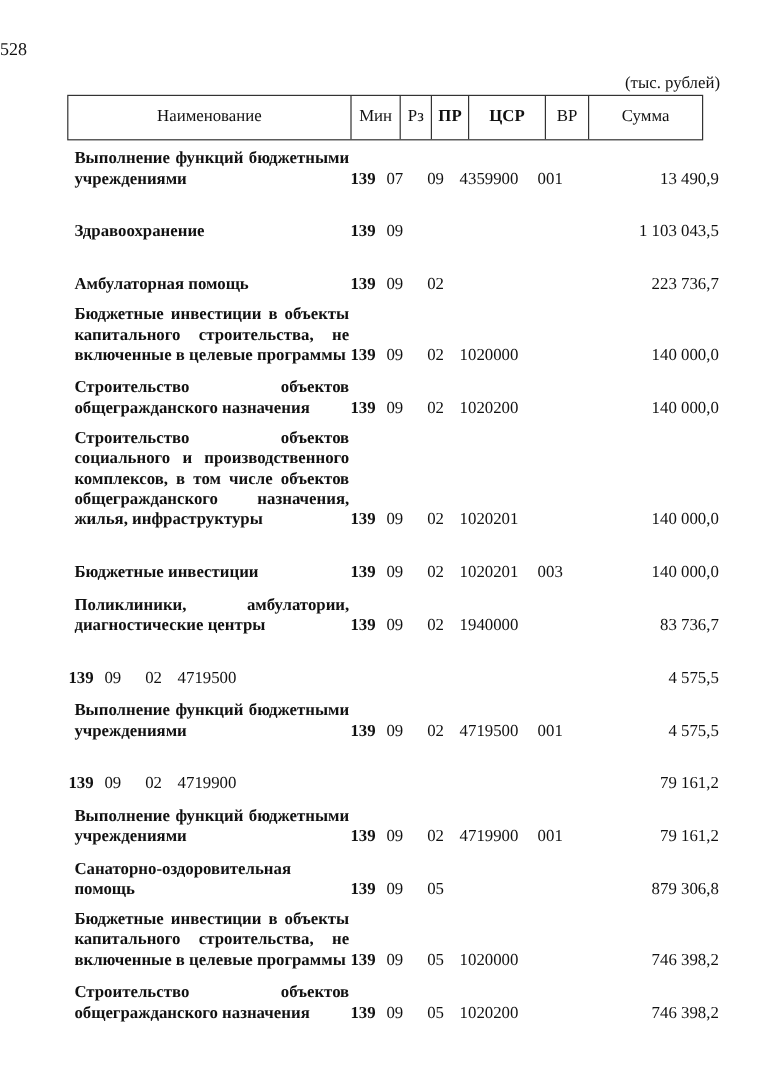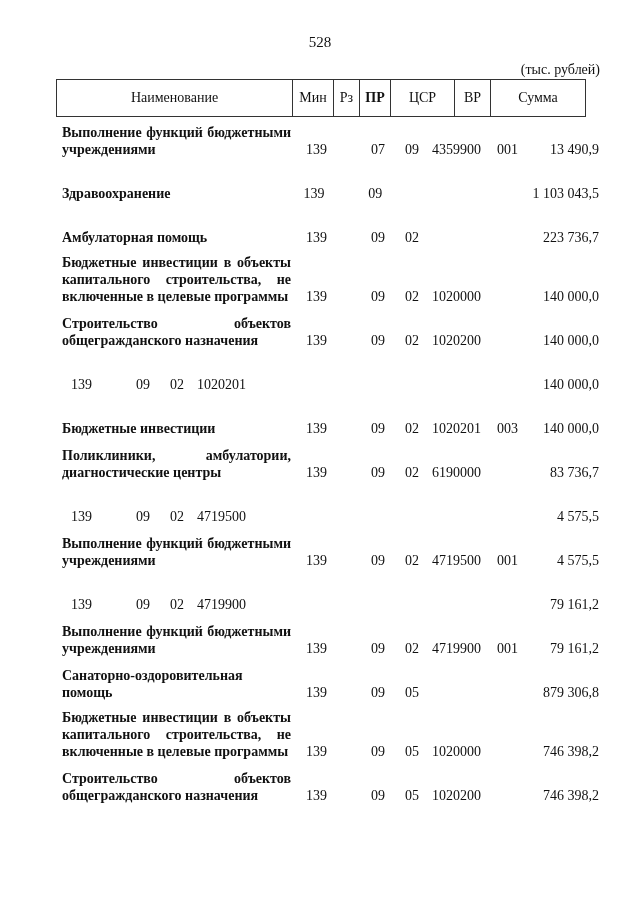--- a/index.html
+++ b/index.html
@@ -3,52 +3,52 @@
 <meta charset="utf-8">
 <style>
   html, body { margin: 0; padding: 0; background: #ffffff; }
   body {
     width: 640px; height: 905px; position: relative; overflow: hidden;
     font-family: "Liberation Serif", "DejaVu Serif", serif;
     color: #111111; font-size: 14px;
   }
   .page-number {
     position: absolute; top: 34px; left: 0; width: 640px;
-    text-align: center; font-size: 15px;
+    font-size: 15px;
   }
   .units {
     position: absolute; top: 62px; right: 40px; font-size: 14px; margin-left: 23px;
   }
   .table-header {
     position: absolute; top: 79px; left: 56px; width: 530px; height: 38px;
     border: 1px solid #333; box-sizing: border-box; display: flex;
   }
   .table-header > div {
     border-right: 1px solid #333; box-sizing: border-box;
     display: flex; align-items: center; justify-content: center;
     font-size: 14px;
   }
   .table-header > div:last-child { border-right: none; }
   .col-name { width: 236px; }
   .col-min  { width: 41px; }
   .col-rz   { width: 26px; }
   .col-pr   { width: 31px; font-weight: bold; }
-  .col-csr  { width: 64px; }
+  .col-csr  { width: 64px; font-weight: bold; }
   .col-vr   { width: 36px; }
   .col-sum  { flex: 1; font-family: Liberation Serif, serif; }
 
   .rows { position: absolute; top: 122px; left: 56px; width: 545px; }
   .row { display: flex; align-items: flex-end; margin-bottom: 8px; line-height: 17px; }
   .row .name {
     width: 229px; padding-left: 6px; text-align: justify;
     text-align-last: left; box-sizing: content-box; font-weight: bold;
   }
   .row .c { font-size: 14px; white-space: nowrap; }
-  .row .min { width: 30px; margin-left: 15px; }
-  .row .rz  { width: 34px; margin-left: 35px; }
+  .row .min { width: 30px; margin-left: 1px; font-weight: bold; }
+  .row .rz  { width: 34px; }
   .row .pr  { width: 27px; }
   .row .csr { width: 65px; }
   .row .vr  { width: 40px; }
   .row .sum { flex: 1; text-align: right; padding-right: 2px; margin-top: 19px; }
 </style>
 </head>
 <body>
 
 <div class="page-number">528</div>
 <div class="units">(тыс. рублей)</div>
@@ -103,20 +103,21 @@
   <div class="row">
     <div class="name">Строительство объектов общегражданского назначения</div>
     <div class="c min">139</div>
     <div class="c rz">09</div>
     <div class="c pr">02</div>
     <div class="c csr">1020200</div>
     <div class="c vr"></div>
     <div class="c sum">140 000,0</div>
   </div>
   <div class="row">
+    <div class="name">Строительство объектов социального и производственного комплексов, в том числе объектов общегражданского назначения, жилья, инфраструктуры</div>
     <div class="c min">139</div>
     <div class="c rz">09</div>
     <div class="c pr">02</div>
     <div class="c csr">1020201</div>
     <div class="c vr"></div>
     <div class="c sum">140 000,0</div>
   </div>
   <div class="row">
     <div class="name">Бюджетные инвестиции</div>
     <div class="c min">139</div>
@@ -124,21 +125,21 @@
     <div class="c pr">02</div>
     <div class="c csr">1020201</div>
     <div class="c vr">003</div>
     <div class="c sum">140 000,0</div>
   </div>
   <div class="row">
     <div class="name">Поликлиники, амбулатории, диагностические центры</div>
     <div class="c min">139</div>
     <div class="c rz">09</div>
     <div class="c pr">02</div>
-    <div class="c csr">6190000</div>
+    <div class="c csr">1940000</div>
     <div class="c vr"></div>
     <div class="c sum">83 736,7</div>
   </div>
   <div class="row">
     <div class="c min">139</div>
     <div class="c rz">09</div>
     <div class="c pr">02</div>
     <div class="c csr">4719500</div>
     <div class="c vr"></div>
     <div class="c sum">4 575,5</div>

